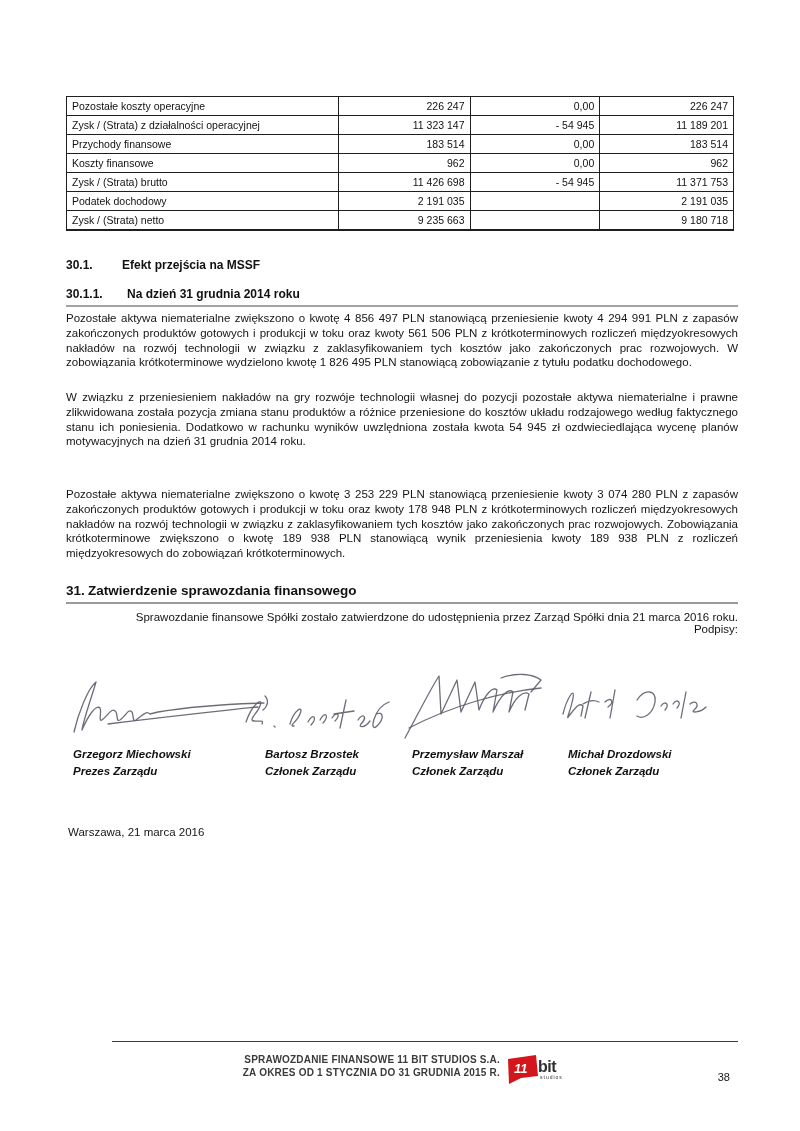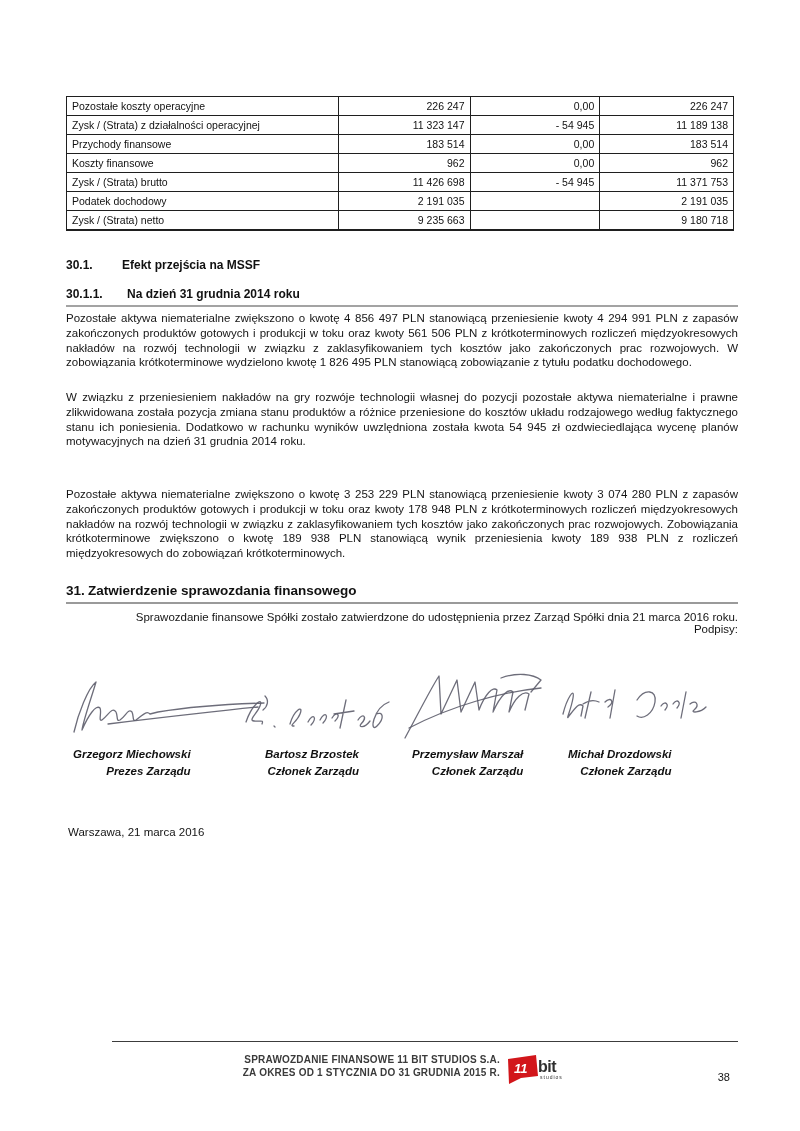--- a/index.html
+++ b/index.html
@@ -33,21 +33,21 @@
     position:absolute; left:66px; width:672px; font-size:11.5px; line-height:14.8px;
     text-align:justify; color:#151515;
   }
   .line { text-align:right; }
 
   
   .sigs { position:absolute; left:66px; top:666px; width:672px; height:80px; }
   .sigs svg { position:absolute; }
   .sig-ink { stroke:#5d5d6b; stroke-width:1.3; fill:none; stroke-linecap:round; stroke-linejoin:round; opacity:.9; }
   .sig-names { position:absolute; left:66px; top:746px; width:672px; height:40px; }
-  .sig-col { position:absolute; top:0; font-size:11.5px; font-weight:bold; font-style:italic; line-height:16.5px; color:#111; white-space:nowrap;text-align:right; }
+  .sig-col { position:absolute; top:0; font-size:11.5px; font-weight:bold; font-style:italic; line-height:16.5px; color:#111; white-space:nowrap; }
   .sc1 { left:7px; } .sc2 { left:199px; } .sc3 { left:346px; } .sc4 { left:502px; }
 
   .place-date { position:absolute; left:68px; top:826px; font-size:11.5px; color:#151515; }
 
   
   .footer-line { position:absolute; left:112px; top:1041px; width:626px; height:0; border-top:1.5px solid #3c3c3c; }
   .footer-text {
     position:absolute; left:180px; top:1053px; width:320px; text-align:right;
     font-size:10px; font-weight:bold; line-height:13px; color:#3b3b3b; letter-spacing:.2px;
   }
@@ -64,21 +64,21 @@
         <tr>
       <td class="lbl">Pozostałe koszty operacyjne</td>
       <td class="num c2">226 247</td>
       <td class="num c3">0,00</td>
       <td class="num c4">226 247</td>
     </tr>
     <tr>
       <td class="lbl">Zysk / (Strata) z działalności operacyjnej</td>
       <td class="num c2">11 323 147</td>
       <td class="num c3">- 54 945</td>
-      <td class="num c4">11 189 138</td>
+      <td class="num c4">11 189 201</td>
     </tr>
     <tr>
       <td class="lbl">Przychody finansowe</td>
       <td class="num c2">183 514</td>
       <td class="num c3">0,00</td>
       <td class="num c4">183 514</td>
     </tr>
     <tr>
       <td class="lbl">Koszty finansowe</td>
       <td class="num c2">962</td>

